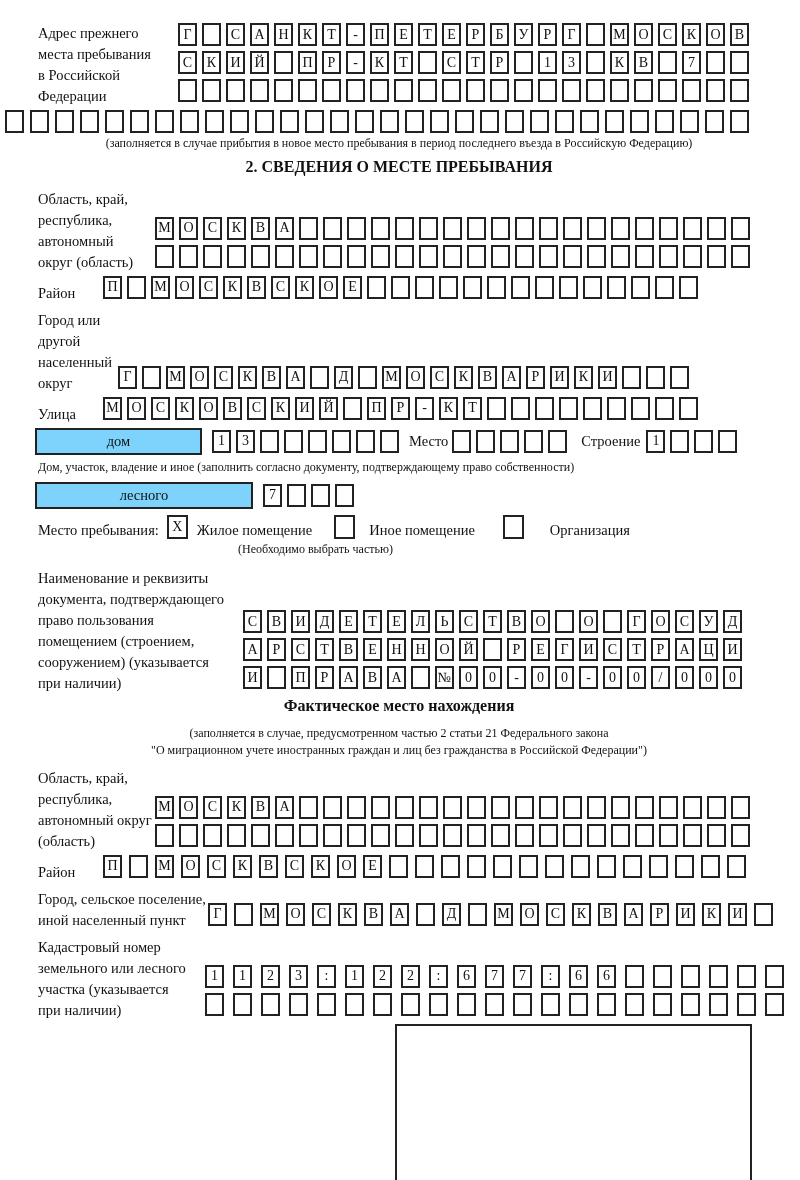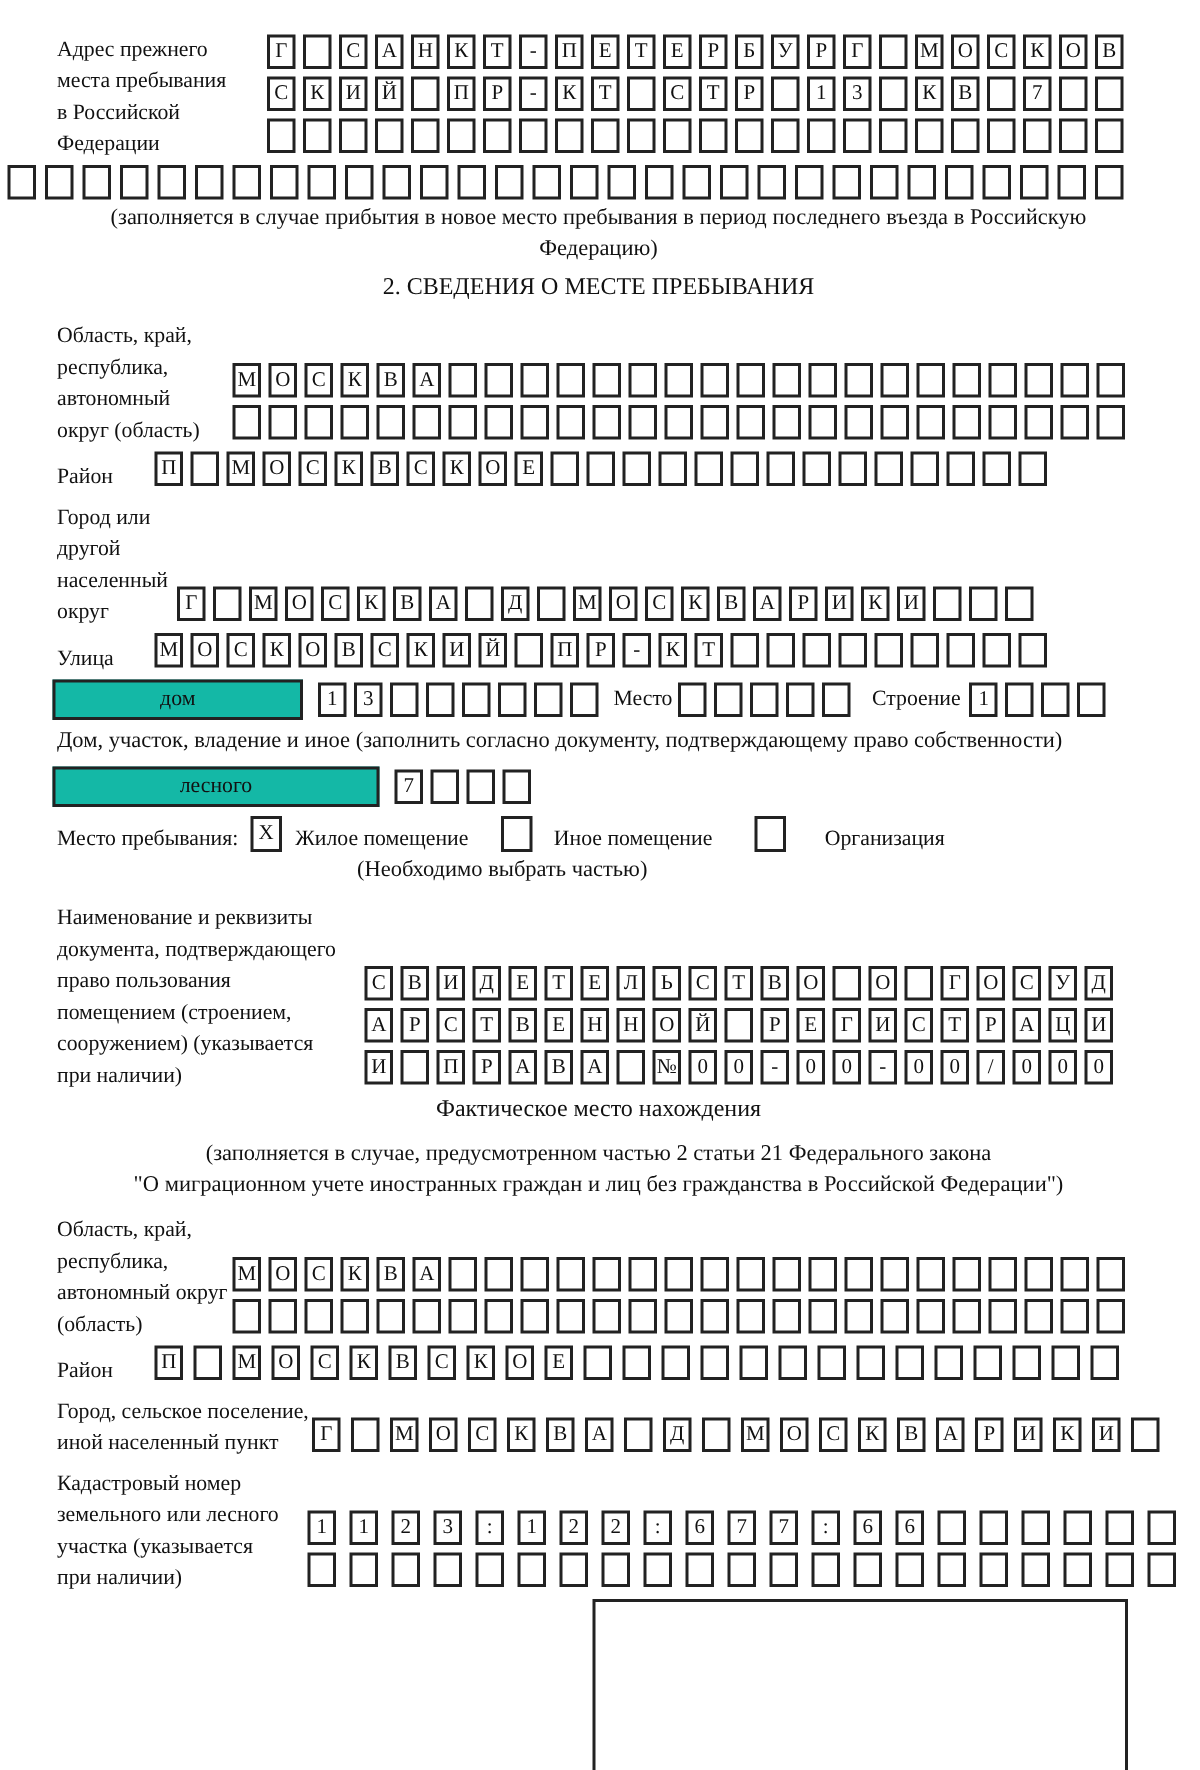--- a/index.html
+++ b/index.html
@@ -7,33 +7,33 @@
   body{width:800px;height:1180px;font-family:"Liberation Serif","DejaVu Serif",serif;color:#111}
   .page{position:relative;width:800px;height:1180px;padding:20px 40px 0 38px;overflow:hidden;background:#fff}
   .top-note{text-align:right;font-size:15px;margin-bottom:14px}
   .label{font-size:14.5px;line-height:21px;white-space:pre-line;padding-top:3px}
   .field{display:flex;align-items:flex-end;margin-bottom:3px}
   .rows{display:flex;flex-direction:column}
   .boxrow{display:flex;gap:5px;margin-bottom:5px}
   .cbox{display:inline-flex;flex:none;align-items:center;justify-content:center;
         width:19px;height:23px;border:2px solid #222;font-size:14px;line-height:1;background:#fff}
   .fullrow{gap:6px;margin-left:-33px;margin-bottom:2px}
-  .caption{font-size:15px;line-height:1.4;white-space:pre-line}
+  .caption{font-size:12px;line-height:1.4;white-space:pre-line}
   .caption.center{text-align:center}
-  .section-title{text-align:center;font-weight:normal;font-size:16px;margin:6px 0 10px}
+  .section-title{text-align:center;font-weight:bold;font-size:16px;margin:6px 0 10px}
   .w-label-140{flex:0 0 140px}
   .w-label-117{flex:0 0 117px}
   .w-label-65{flex:0 0 65px}
   .w-label-80{flex:0 0 80px}
   .w-label-205{flex:0 0 205px}
   .w-label-170{flex:0 0 170px}
   .w-label-167{flex:0 0 167px}
   .inline-row{display:flex;align-items:center;margin-bottom:4px}
   .wbox{display:flex;align-items:center;justify-content:center;border:2px solid #222;
-        height:27px;font-size:14.5px;flex:none;background:#14b8a6}
+        height:27px;font-size:14.5px;flex:none;background:#7dd3fc}
   .dom-box{width:167px;margin-left:-3px}
   .kv-box{width:218px;margin-left:-3px}
   .small-gap{margin-left:10px}
   .mid-gap{margin-left:14px}
   .inline-label{font-size:14.5px;white-space:nowrap}
   .check-row{display:flex;align-items:flex-end;margin:6px 0 2px}
   .check-row .cbox{width:21px;height:24px}
   .choose-note{margin-left:200px;margin-bottom:8px}
   .fact-caption{text-align:center;margin-bottom:6px}
   .gap7{gap:7px}

